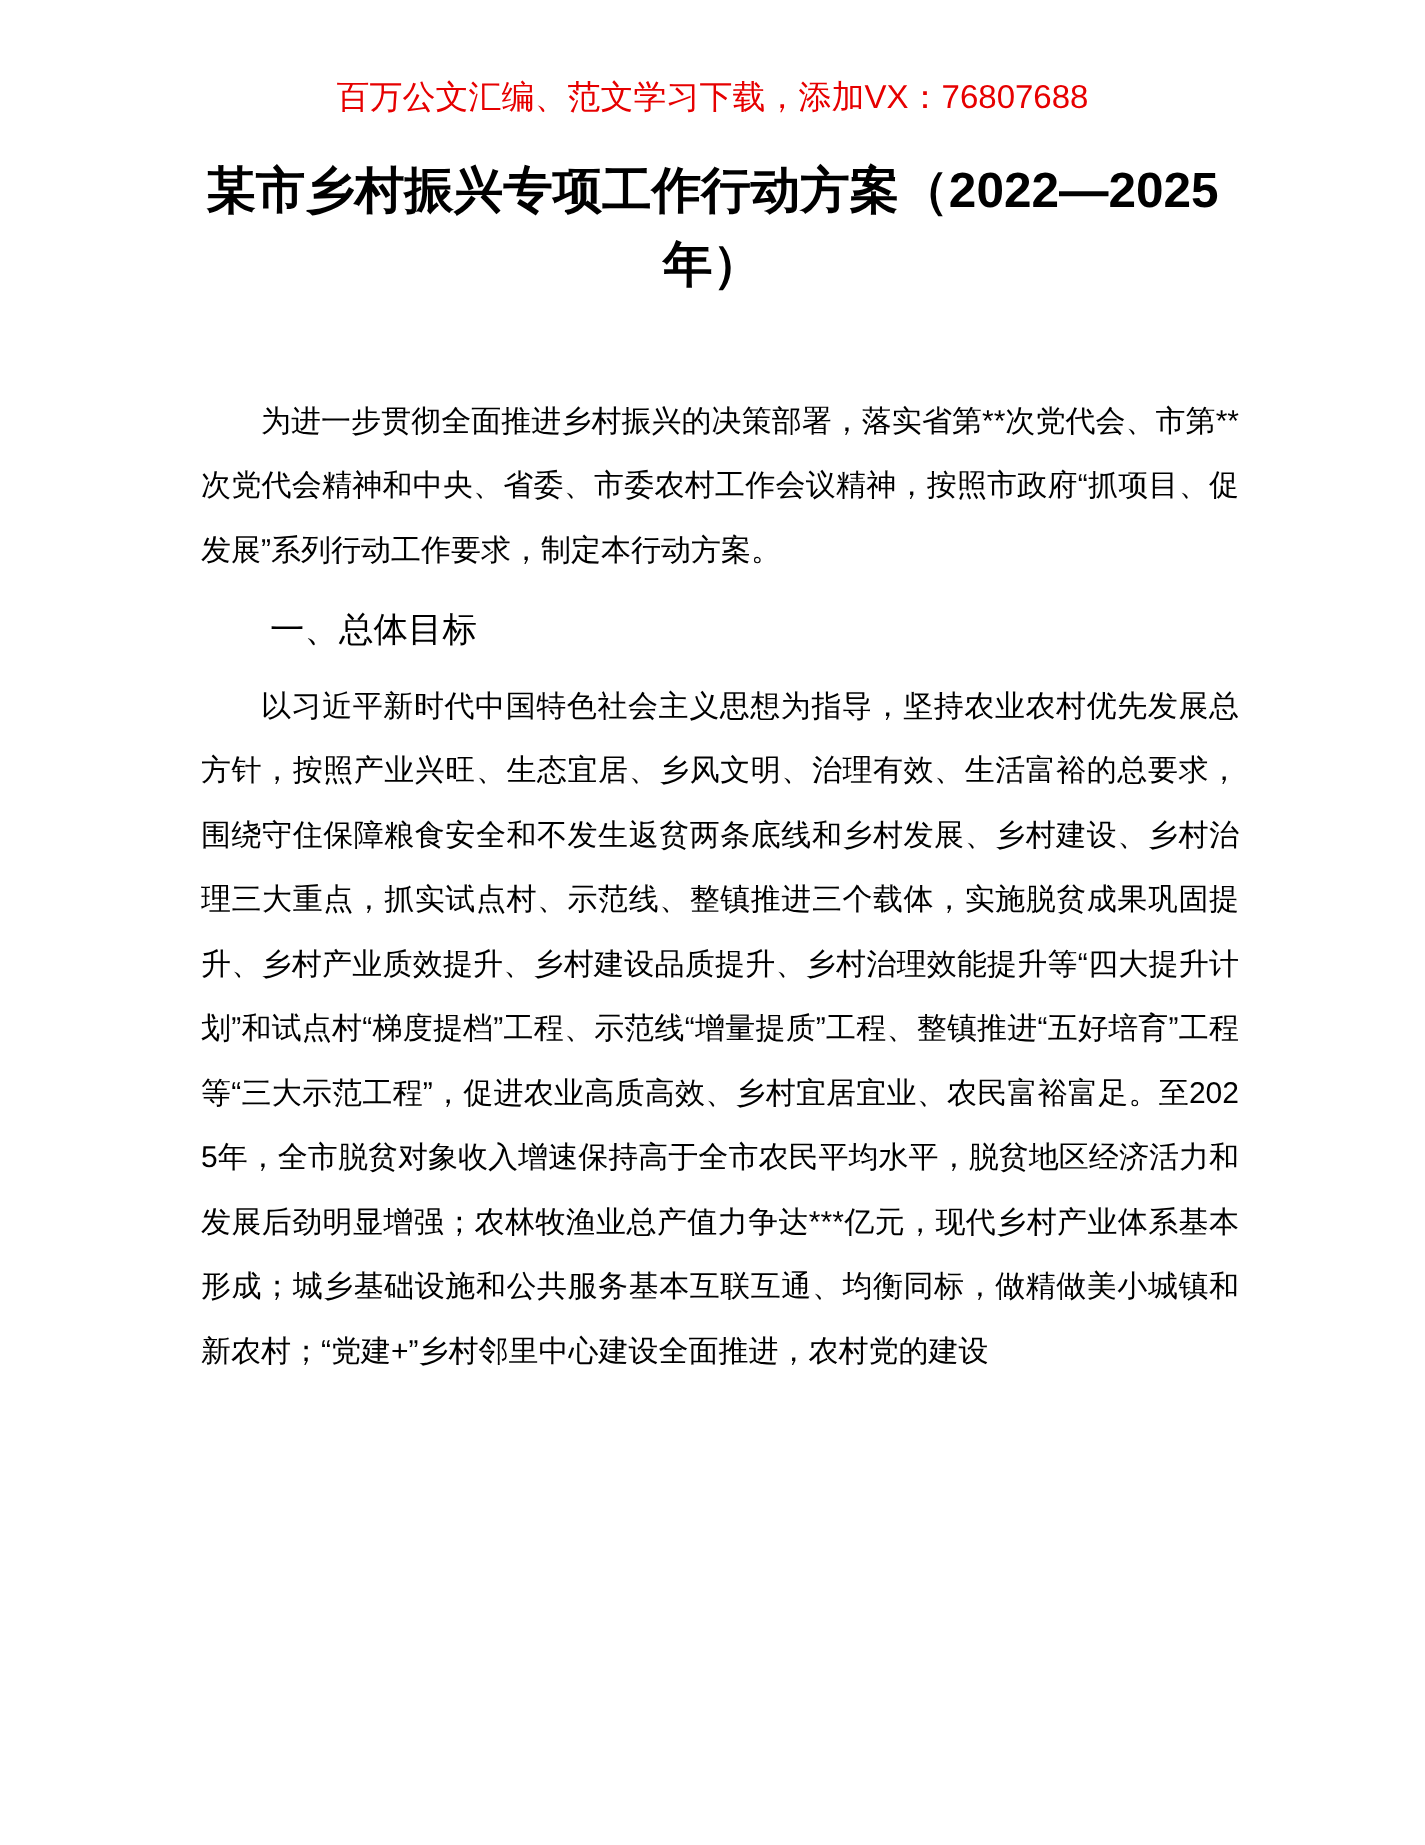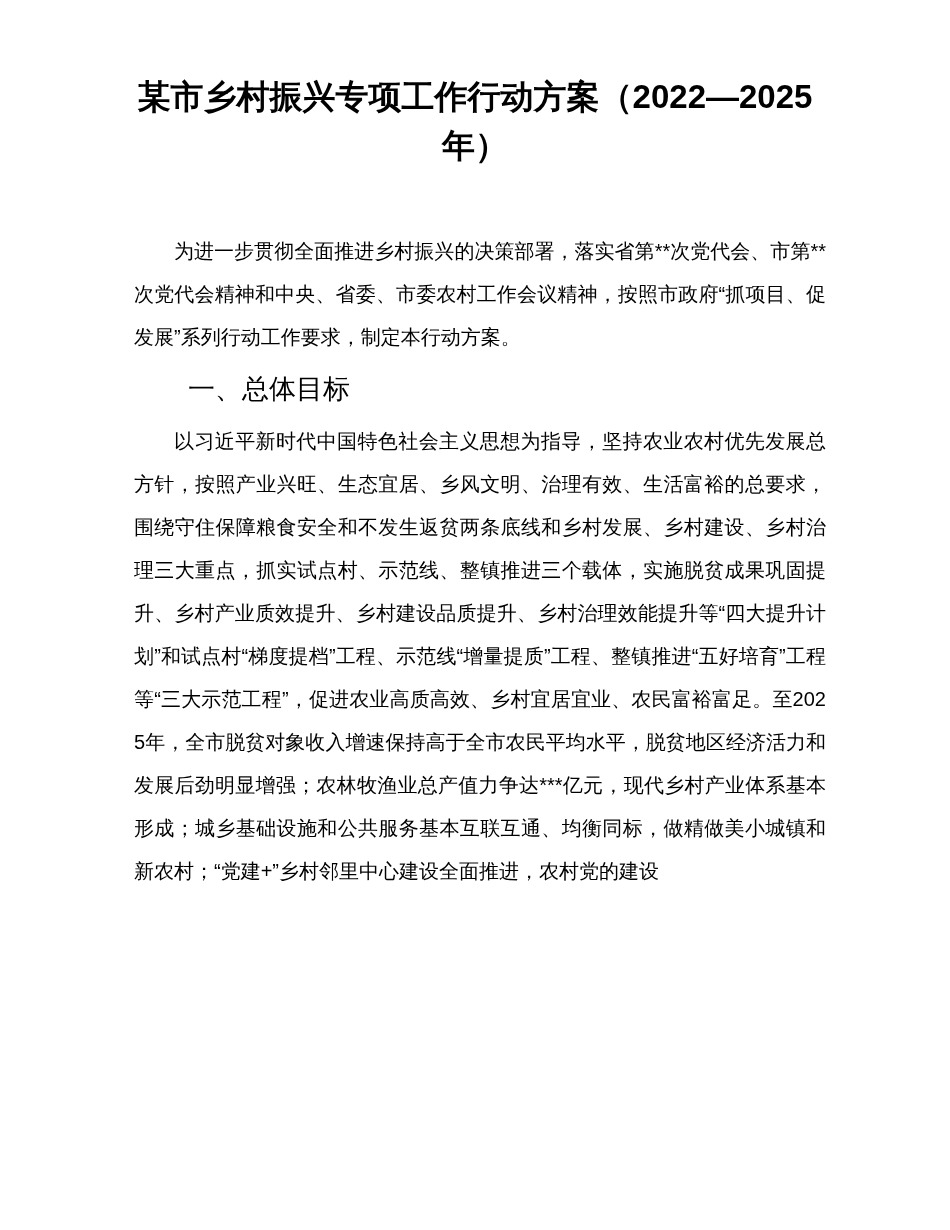--- a/index.html
+++ b/index.html
@@ -45,30 +45,31 @@
     margin: 0;
     font-size: 20px;
     line-height: 43px;
     text-align: justify;
     text-justify: inter-ideograph;
     text-indent: 2em;
     word-break: break-all;
   }
   .section-heading {
     margin: 9px 0;
-    font-size: 27px;
+    font-size: 23px;
     line-height: 43px;
     font-weight: 400;
     text-indent: 2em;
   }
 </style>
 </head>
 <body>
 
 <div class="page">
+  <div class="notice">百万公文汇编、范文学习下载，添加VX：76807688</div>
 
   <h1 class="doc-title">某市乡村振兴专项工作行动方案（2022—2025年）</h1>
 
   <div class="content">
     <p>为进一步贯彻全面推进乡村振兴的决策部署，落实省第**次党代会、市第**次党代会精神和中央、省委、市委农村工作会议精神，按照市政府“抓项目、促发展”系列行动工作要求，制定本行动方案。</p>
 
     <h2 class="section-heading">一、总体目标</h2>
 
     <p>以习近平新时代中国特色社会主义思想为指导，坚持农业农村优先发展总方针，按照产业兴旺、生态宜居、乡风文明、治理有效、生活富裕的总要求，围绕守住保障粮食安全和不发生返贫两条底线和乡村发展、乡村建设、乡村治理三大重点，抓实试点村、示范线、整镇推进三个载体，实施脱贫成果巩固提升、乡村产业质效提升、乡村建设品质提升、乡村治理效能提升等“四大提升计划”和试点村“梯度提档”工程、示范线“增量提质”工程、整镇推进“五好培育”工程等“三大示范工程”，促进农业高质高效、乡村宜居宜业、农民富裕富足。至2025年，全市脱贫对象收入增速保持高于全市农民平均水平，脱贫地区经济活力和发展后劲明显增强；农林牧渔业总产值力争达***亿元，现代乡村产业体系基本形成；城乡基础设施和公共服务基本互联互通、均衡同标，做精做美小城镇和新农村；“党建+”乡村邻里中心建设全面推进，农村党的建设</p>
   </div>

